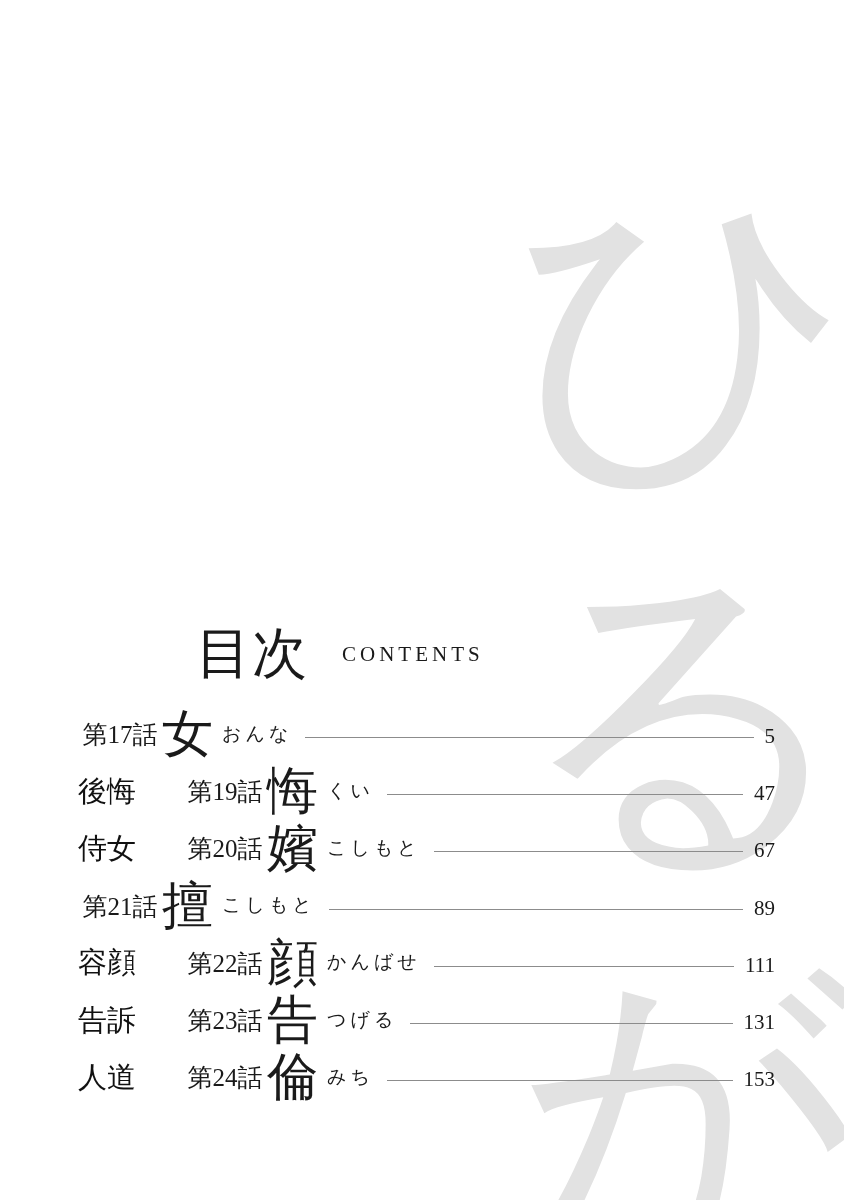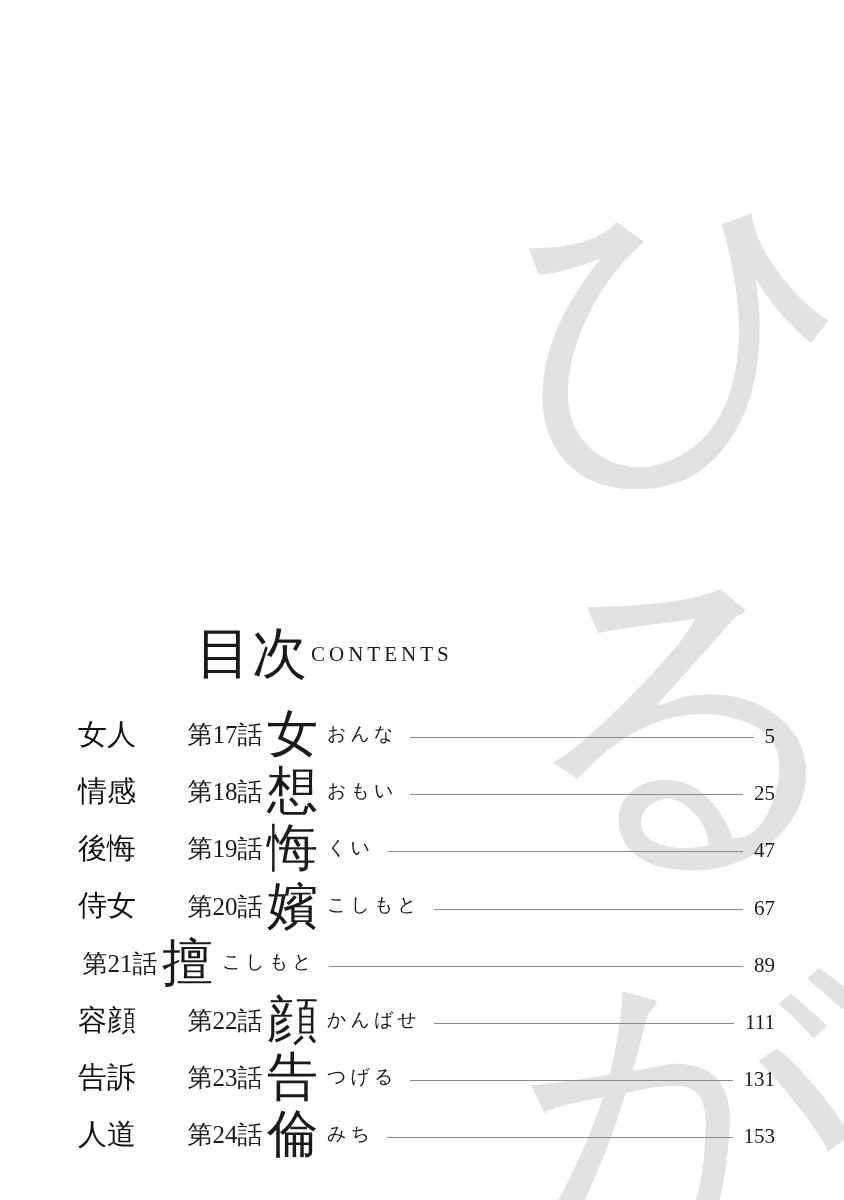--- a/index.html
+++ b/index.html
@@ -48,21 +48,21 @@
     z-index:1;
   }
   .title-main{
     font-size:55px;
     line-height:1;
     letter-spacing:1px;
   }
   .title-sub{
     font-size:21px;
     letter-spacing:4px;
-    margin-left:3px;
+    margin-left:34px;
     position:relative;
     top:1px;
   }
   
   .toc{
     position:absolute;
     left:78px;
     right:69px;
     top:706px;
     z-index:1;
@@ -124,36 +124,27 @@
 
   <div class="watermark">ひるがお</div>
 
   <header class="title-row">
     <span class="title-main">目次</span>
     <span class="title-sub">CONTENTS</span>
   </header>
 
   <main class="toc" id="toc-list">
     <div class="toc-row">
-      <span class="theme">女人</span>
       <span class="chapter">第17話</span>
       <span class="kanji">女</span>
       <span class="furigana">おんな</span>
       <span class="rule"></span>
       <span class="pagenum">5</span>
     </div>
 
-    <div class="toc-row">
-      <span class="theme">情感</span>
-      <span class="chapter">第18話</span>
-      <span class="kanji">想</span>
-      <span class="furigana">おもい</span>
-      <span class="rule"></span>
-      <span class="pagenum">25</span>
-    </div>
 
     <div class="toc-row">
       <span class="theme">後悔</span>
       <span class="chapter">第19話</span>
       <span class="kanji">悔</span>
       <span class="furigana">くい</span>
       <span class="rule"></span>
       <span class="pagenum">47</span>
     </div>
 

